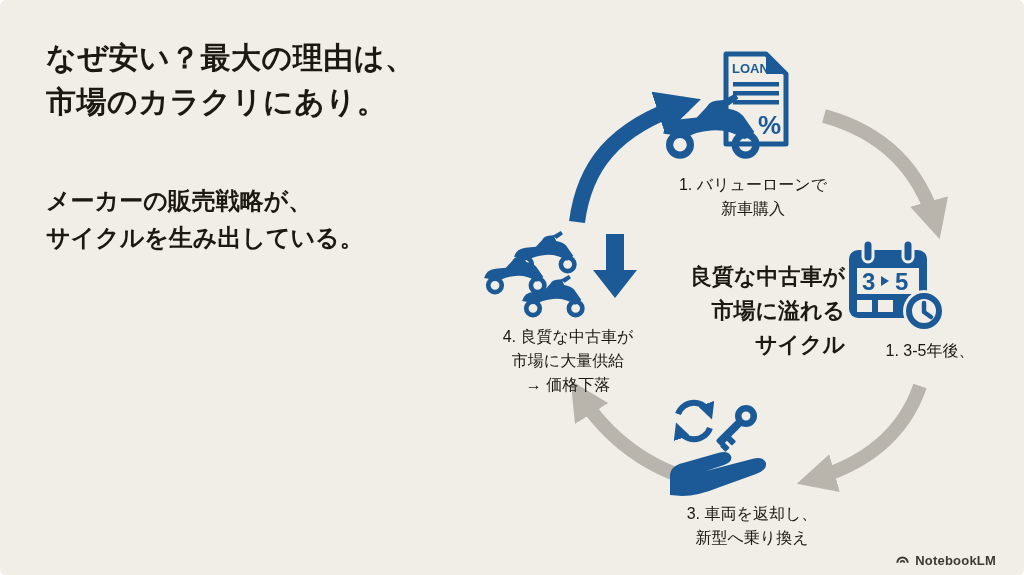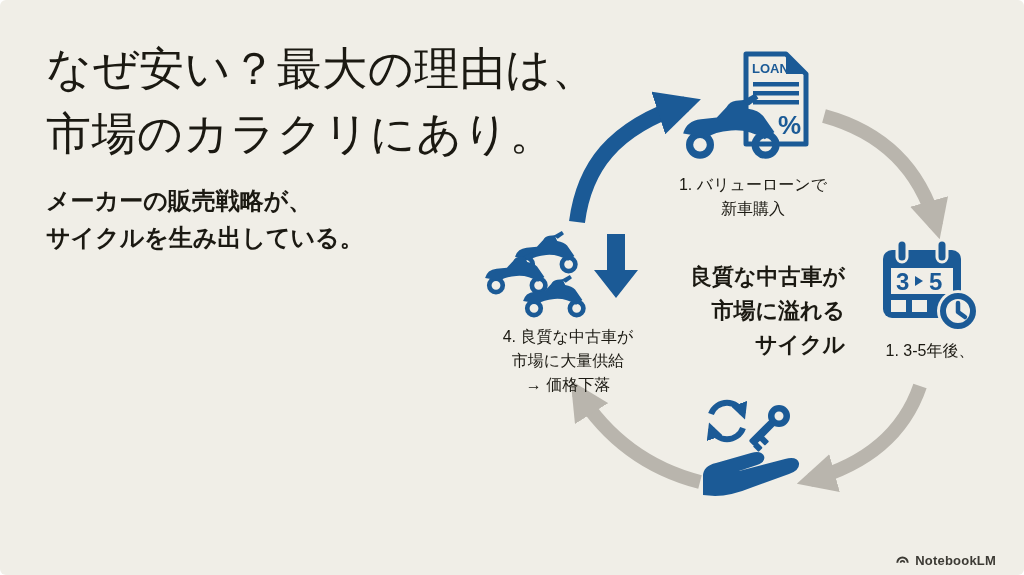--- a/index.html
+++ b/index.html
@@ -6,23 +6,23 @@
     --background:#f0eee7;
     --accent-blue:#1b5a96;
     --arrow-gray:#b9b5ad;
     --text-dark:#1b1912;
     --footer-gray:#3c3a34;
   }
   *{margin:0;padding:0;box-sizing:border-box}
   body{background:#fff;font-family:"Liberation Sans","DejaVu Sans",sans-serif;}
   .stage{position:relative;width:1024px;height:575px;background:var(--background);overflow:hidden;border-radius:6px;}
   .arrows{position:absolute;left:0;top:0;z-index:0;pointer-events:none;}
-  .headline{position:absolute;left:46px;top:36px;font-size:45px;font-weight:400;color:var(--text-dark);line-height:1.45;letter-spacing:0.5px;z-index:1;}
+  .headline{position:absolute;left:46px;top:36px;font-size:30px;font-weight:700;color:var(--text-dark);line-height:1.45;letter-spacing:0.5px;z-index:1;}
   .subtext{position:absolute;left:46px;top:183px;font-size:24px;font-weight:700;color:var(--text-dark);line-height:1.55;z-index:1;font-family:Liberation Serif, serif;}
-  .step{position:absolute;display:flex;flex-direction:column;align-items:center;text-align:center;z-index:2;}
+  .step{position:absolute;display:flex;flex-direction:column;text-align:center;z-index:2;}
   .step-label{margin-top:5px;font-size:16px;font-weight:400;color:var(--text-dark);line-height:1.5;white-space:nowrap;}
   .step1{left:658px;top:50px;width:190px;}
   .step2{left:845px;top:238px;width:170px;}
   .step3{left:662px;top:398px;width:180px;}
   .step4{left:482px;top:230px;width:172px;}
   .center-label{position:absolute;left:665px;top:260px;width:180px;text-align:right;font-size:22px;font-weight:800;color:var(--text-dark);line-height:1.55;z-index:1;white-space:nowrap;}
   .footer{position:absolute;right:28px;bottom:7px;display:flex;align-items:center;gap:5px;z-index:2;}
   .footer-text{font-size:13px;font-weight:700;color:var(--footer-gray);letter-spacing:0.2px;}
   .ic{color:var(--accent-blue);}
   .fa{fill:var(--accent-blue)}
@@ -122,20 +122,24 @@
       </g>
       <g transform="translate(84,18) rotate(135)">
         <circle r="11" class="fa"></circle>
         <circle r="4.5" class="fb"></circle>
         <rect x="9" y="-4" width="30" height="8" rx="2" class="fa"></rect>
         <rect x="25" y="-11" width="6" height="8" rx="1" class="fa"></rect>
         <rect x="34" y="-11" width="6" height="8" rx="1" class="fa"></rect>
       </g>
       <path class="fa" d="M8 97 L8 78 Q8 68 21 65 L56 55 Q66 52 69 58 Q71 64 62 67 L44 73 L90 61 Q102 58 104 65 Q105 72 94 76 L58 89 Q36 98 20 98 Z"></path>
     </svg>
+    <div class="step-label">
+      <div>3. 車両を返却し、</div>
+      <div>新型へ乗り換え</div>
+    </div>
   </div>
 
   <div class="step step4">
     <svg class="ic" width="170" height="90" viewBox="0 0 170 90">
       <use href="#moto" transform="translate(30,0) scale(0.52)"></use>
       <use href="#moto" transform="translate(0,21) scale(0.52)"></use>
       <use href="#moto" transform="translate(38,44) scale(0.52)"></use>
       <path d="M124 4 h18 v36 h13 l-22 28 -22 -28 h13 z" class="fa"></path>
     </svg>
     <div class="step-label">

